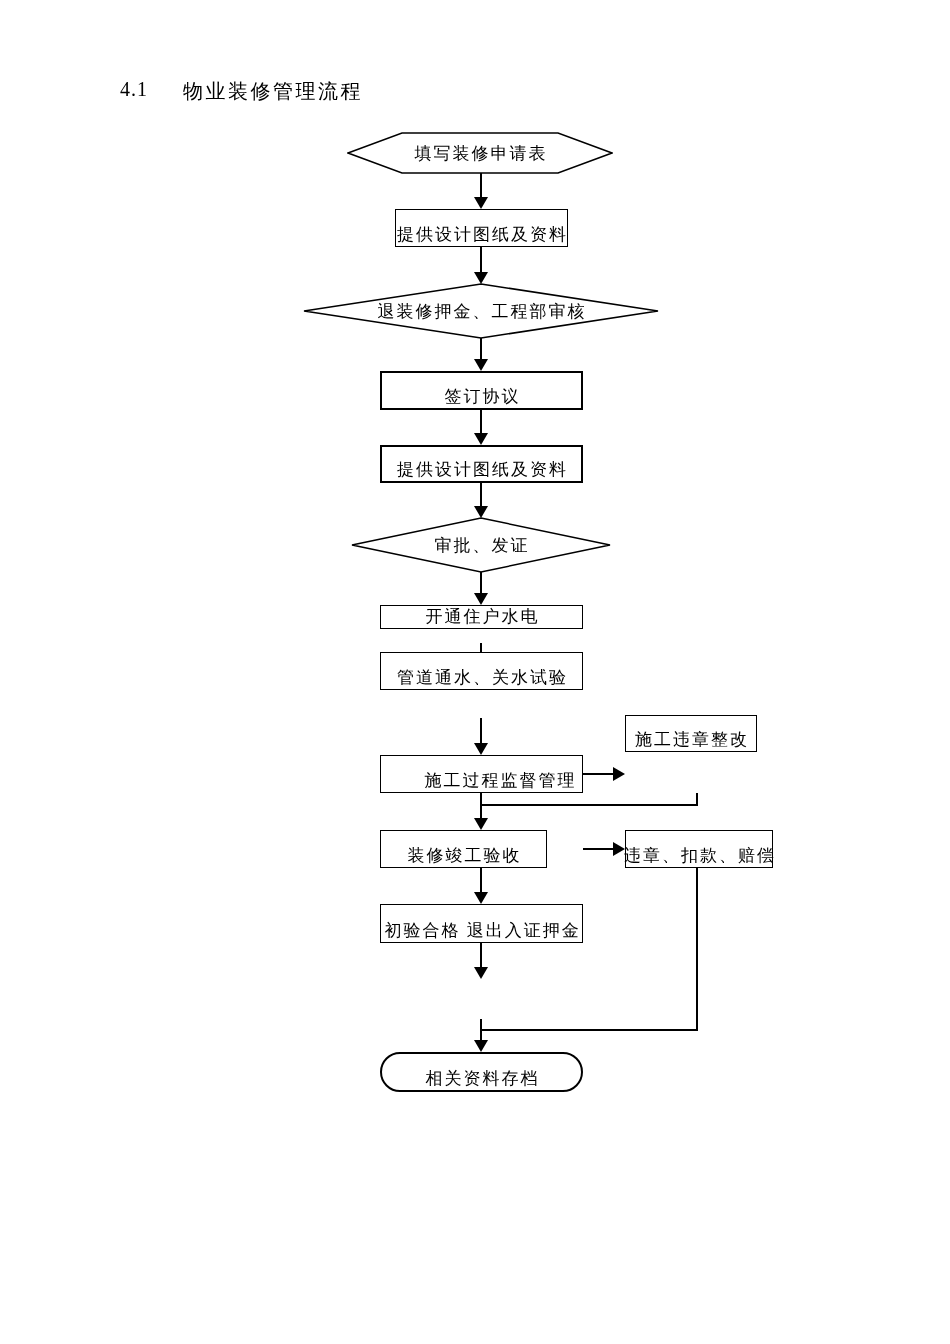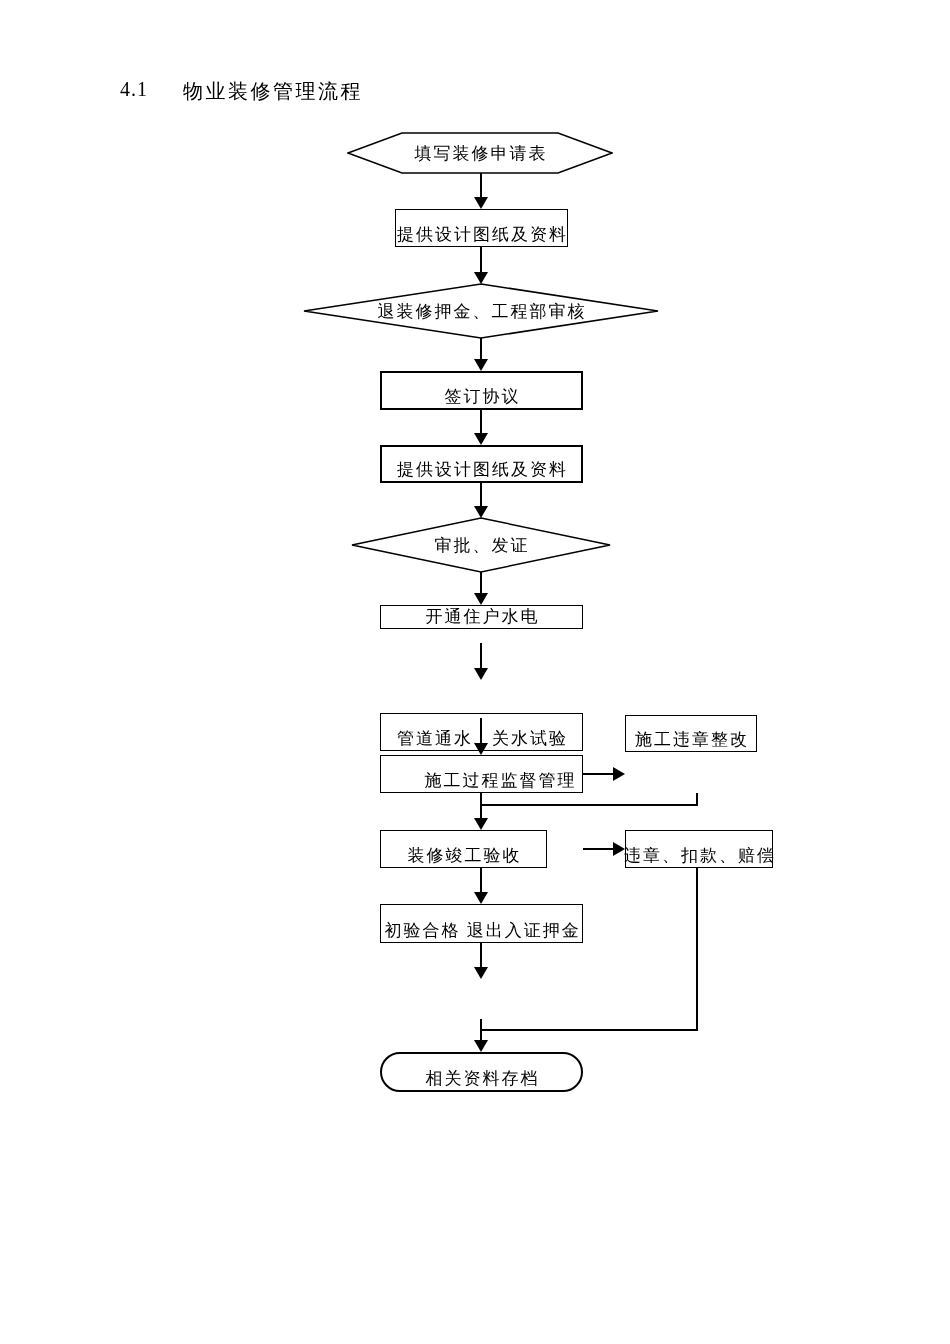--- a/index.html
+++ b/index.html
@@ -112,21 +112,21 @@
   <div class="line vline" style="left:480px;top:572px;height:22px;"></div>
   <div class="arrow-down" style="left:474px;top:593px;"></div>
 
   <div class="node" style="left:380px;top:605px;width:203px;height:24px;">
     <span>开通住户水电</span>
   </div>
 
   <div class="line vline" style="left:480px;top:643px;height:26px;"></div>
   <div class="arrow-down" style="left:474px;top:668px;"></div>
 
-  <div class="node" style="left:380px;top:713px;width:203px;height:38px;">
+  <div class="node" style="left:380px;top:652px;width:203px;height:38px;">
     <span>管道通水、关水试验</span>
   </div>
 
   <div class="line vline" style="left:480px;top:718px;height:26px;"></div>
   <div class="arrow-down" style="left:474px;top:743px;"></div>
 
   <div class="node" style="left:380px;top:755px;width:203px;height:38px;padding-left:36px;">
     <span>施工过程监督管理</span>
   </div>
 

